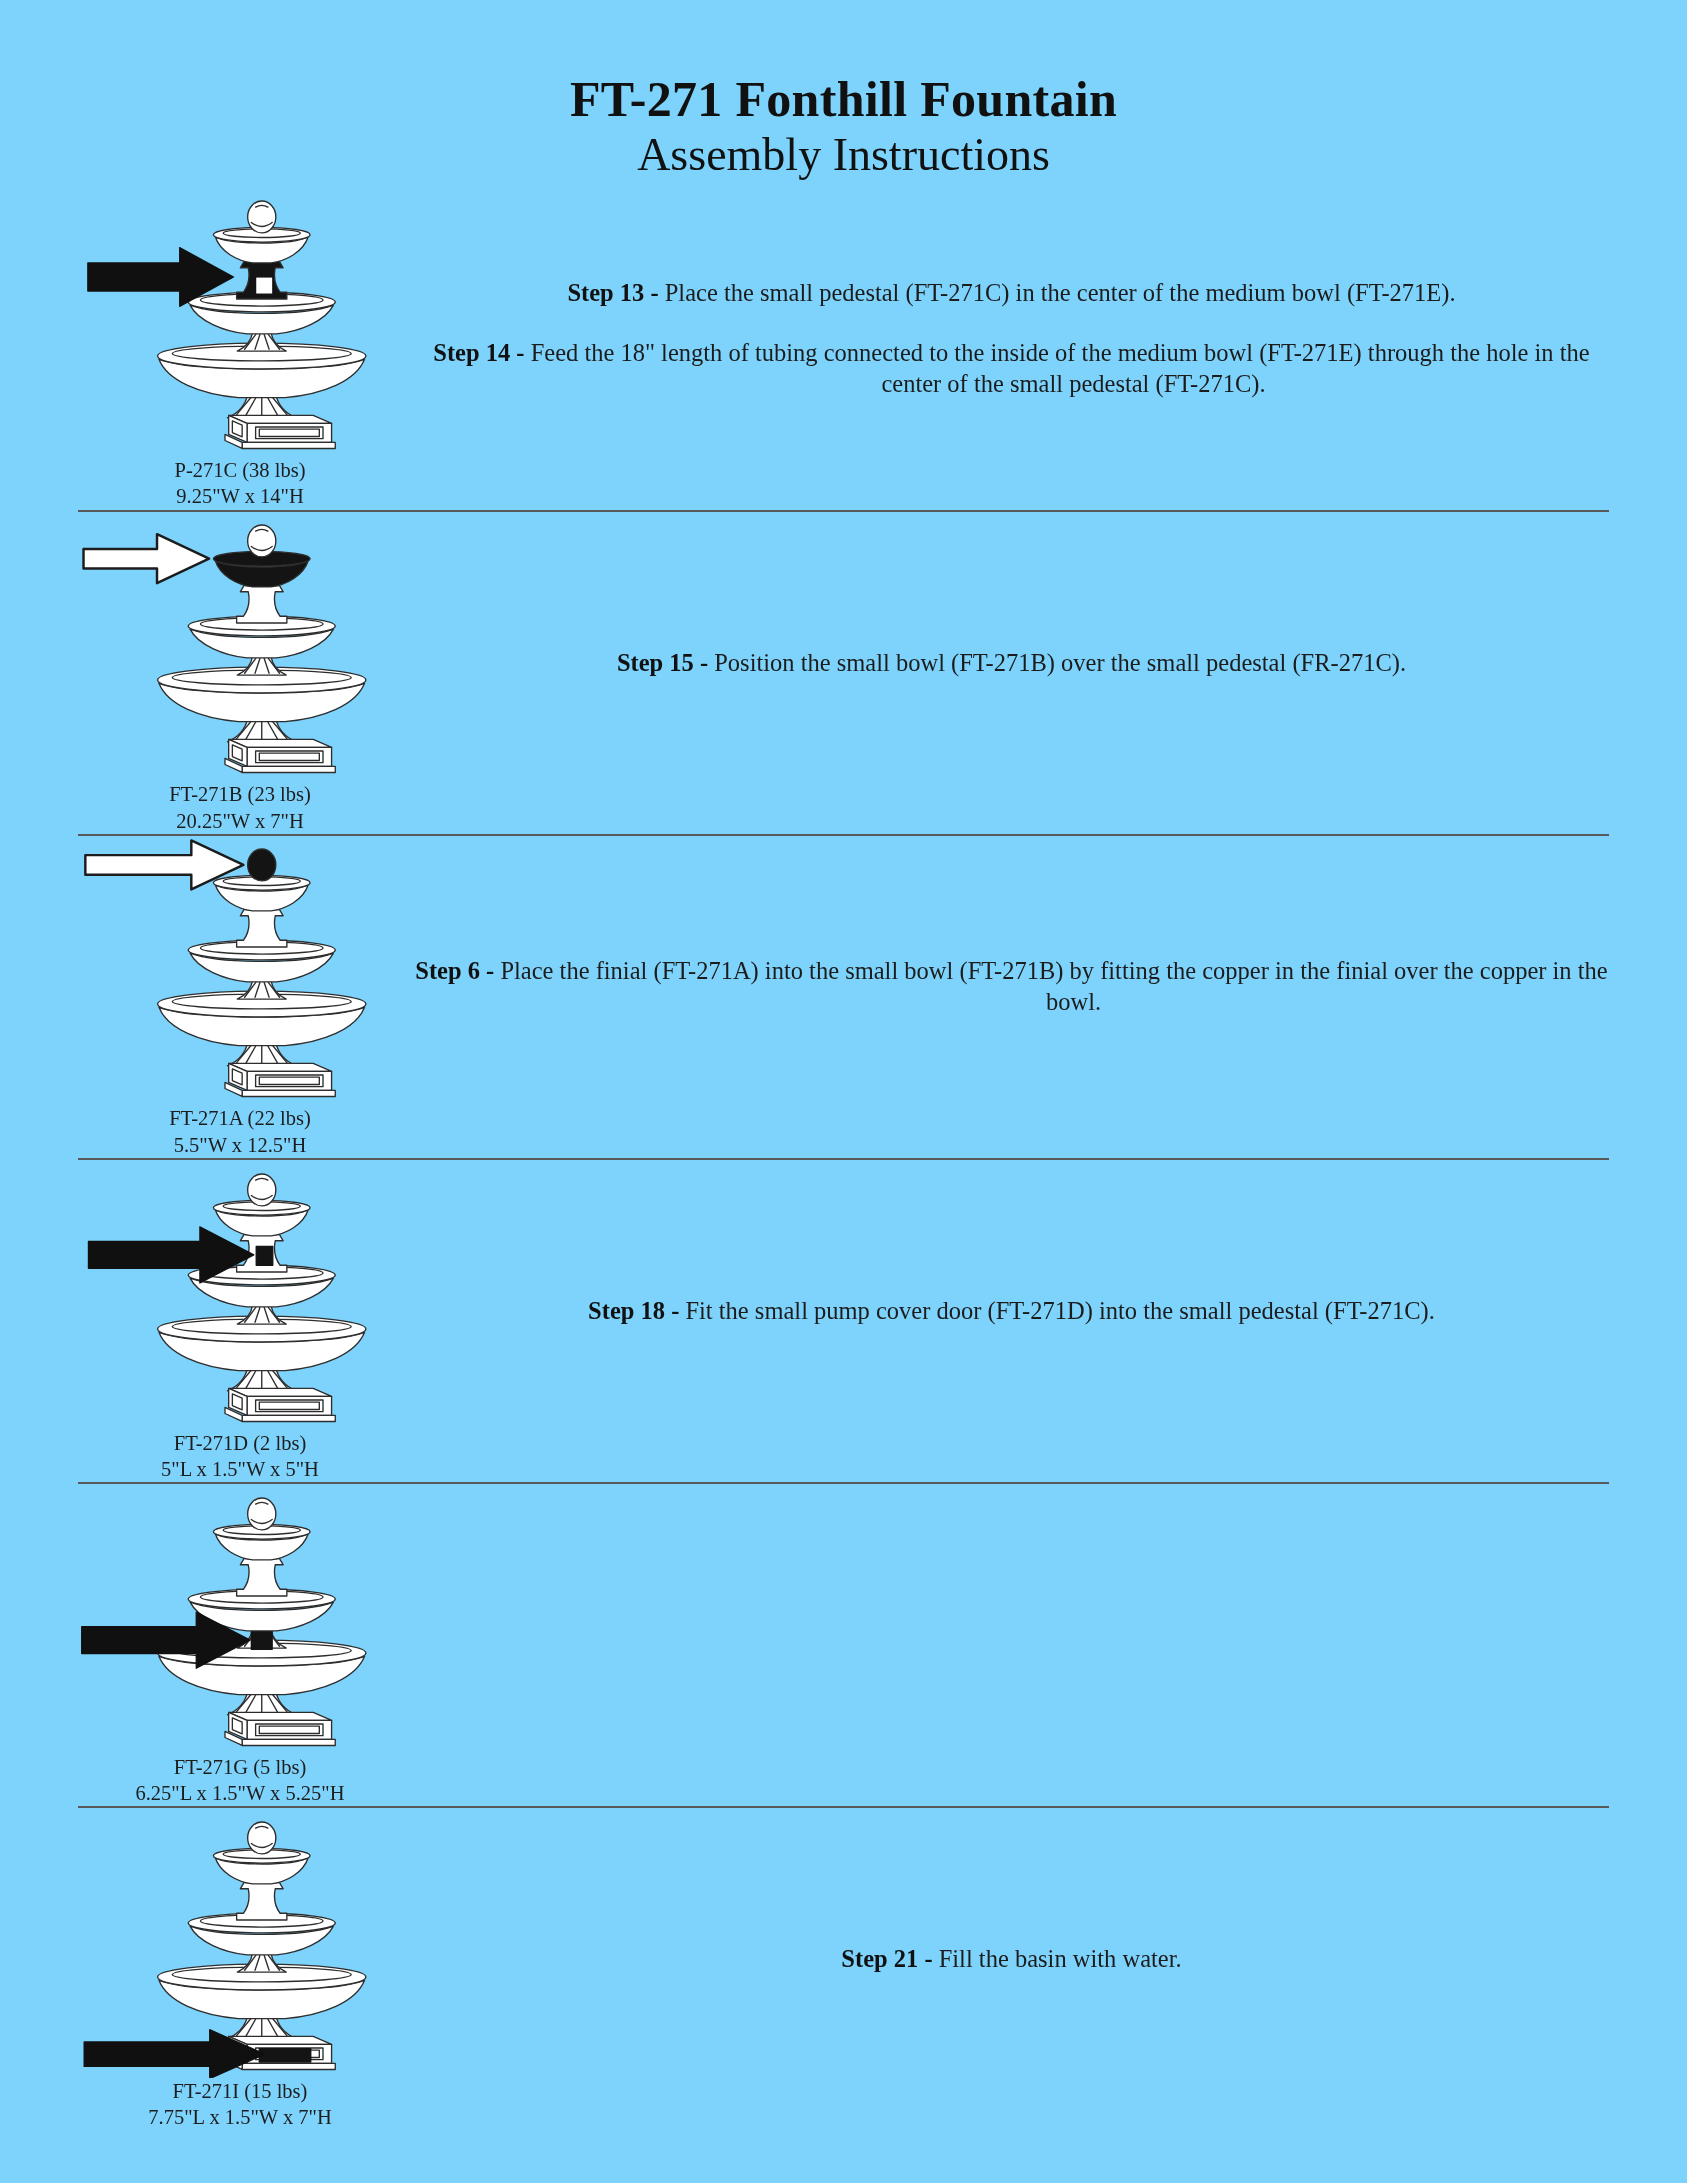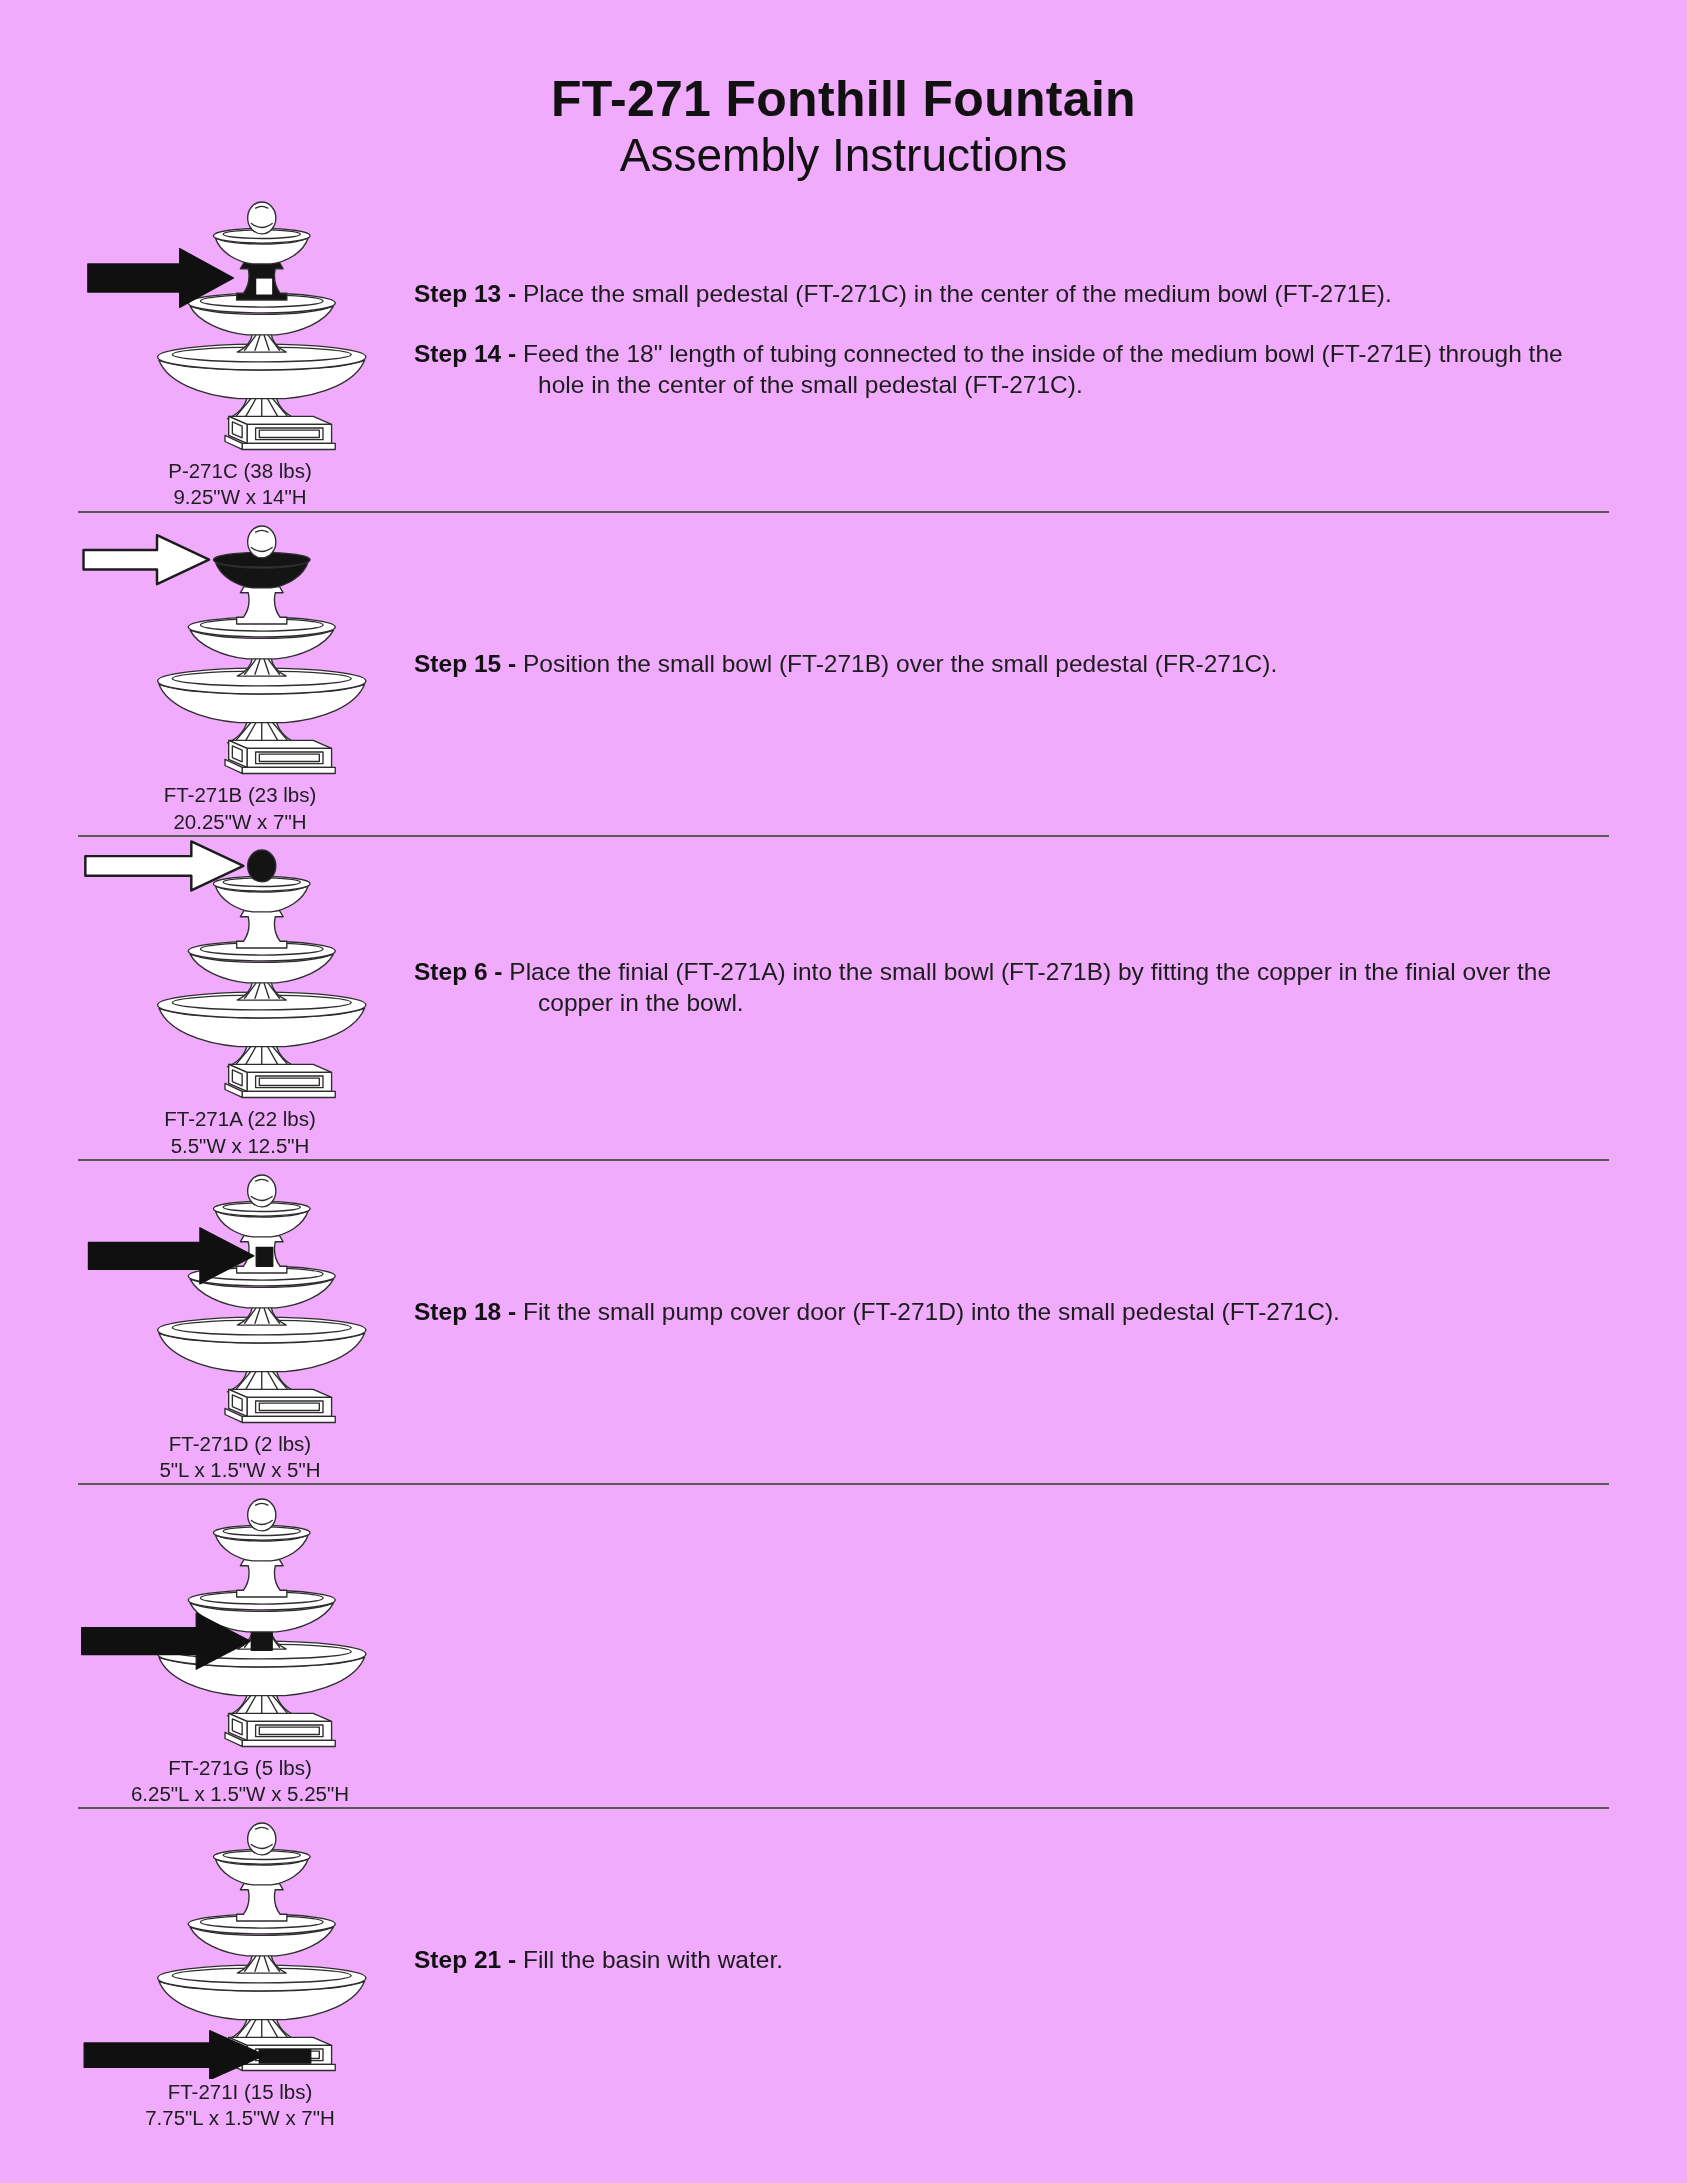--- a/index.html
+++ b/index.html
@@ -1,32 +1,32 @@
 <!DOCTYPE html>
 <html style="font-size:10.6px"><head>
 <meta charset="utf-8">
 <style>
   html,body{margin:0;padding:0;background:#ffffff;}
   .page{
-    width:1687px;height:2183px;background:#f0abfc;position:relative;overflow:hidden;
-    font-family:Liberation Sans, sans-serif;color:#161616;
+    width:1687px;height:2183px;background:#7dd3fc;position:relative;overflow:hidden;
+    font-family:Liberation Serif, serif;color:#161616;
   }
   .header{padding-top:70px;text-align:center;}
   .title{font-size:50px;font-weight:700;margin:0;letter-spacing:0.3px;color:#111;}
   .subtitle{font-size:46px;font-weight:400;margin:0 0 0;color:#111;}
   .sections{margin:6.6px 78px 0 78px;}
   .row{
     display:flex;align-items:center;min-height:316px;
     border-bottom:2px solid #595959;
   }
   .row.last{border-bottom:none;}
   .figure-col{flex:0 0 324px;display:flex;flex-direction:column;padding-top:2.6px;}
   .figure svg{width:294px;height:auto;display:block;}
   .part-label{font-size:20.5px;line-height:1.28;text-align:center;color:#1d1d1d;margin-top:0;}
-  .steps-col{flex:1;padding:0 0 20px 12px;}
+  .steps-col{flex:1;padding:0 0 20px 12px;text-align:center;}
   .step{font-size:24.5px;line-height:1.24;margin:0 0 30px 0;padding-left:124px;text-indent:-124px;color:#1c1c1c;}
   .step:last-child{margin-bottom:0;}
   .step b{font-weight:700;color:#111;}
 </style>
 </head>
 <body>
 
 <div class="page">
   <div class="header">
     <h1 class="title">FT-271 Fonthill Fountain</h1>

